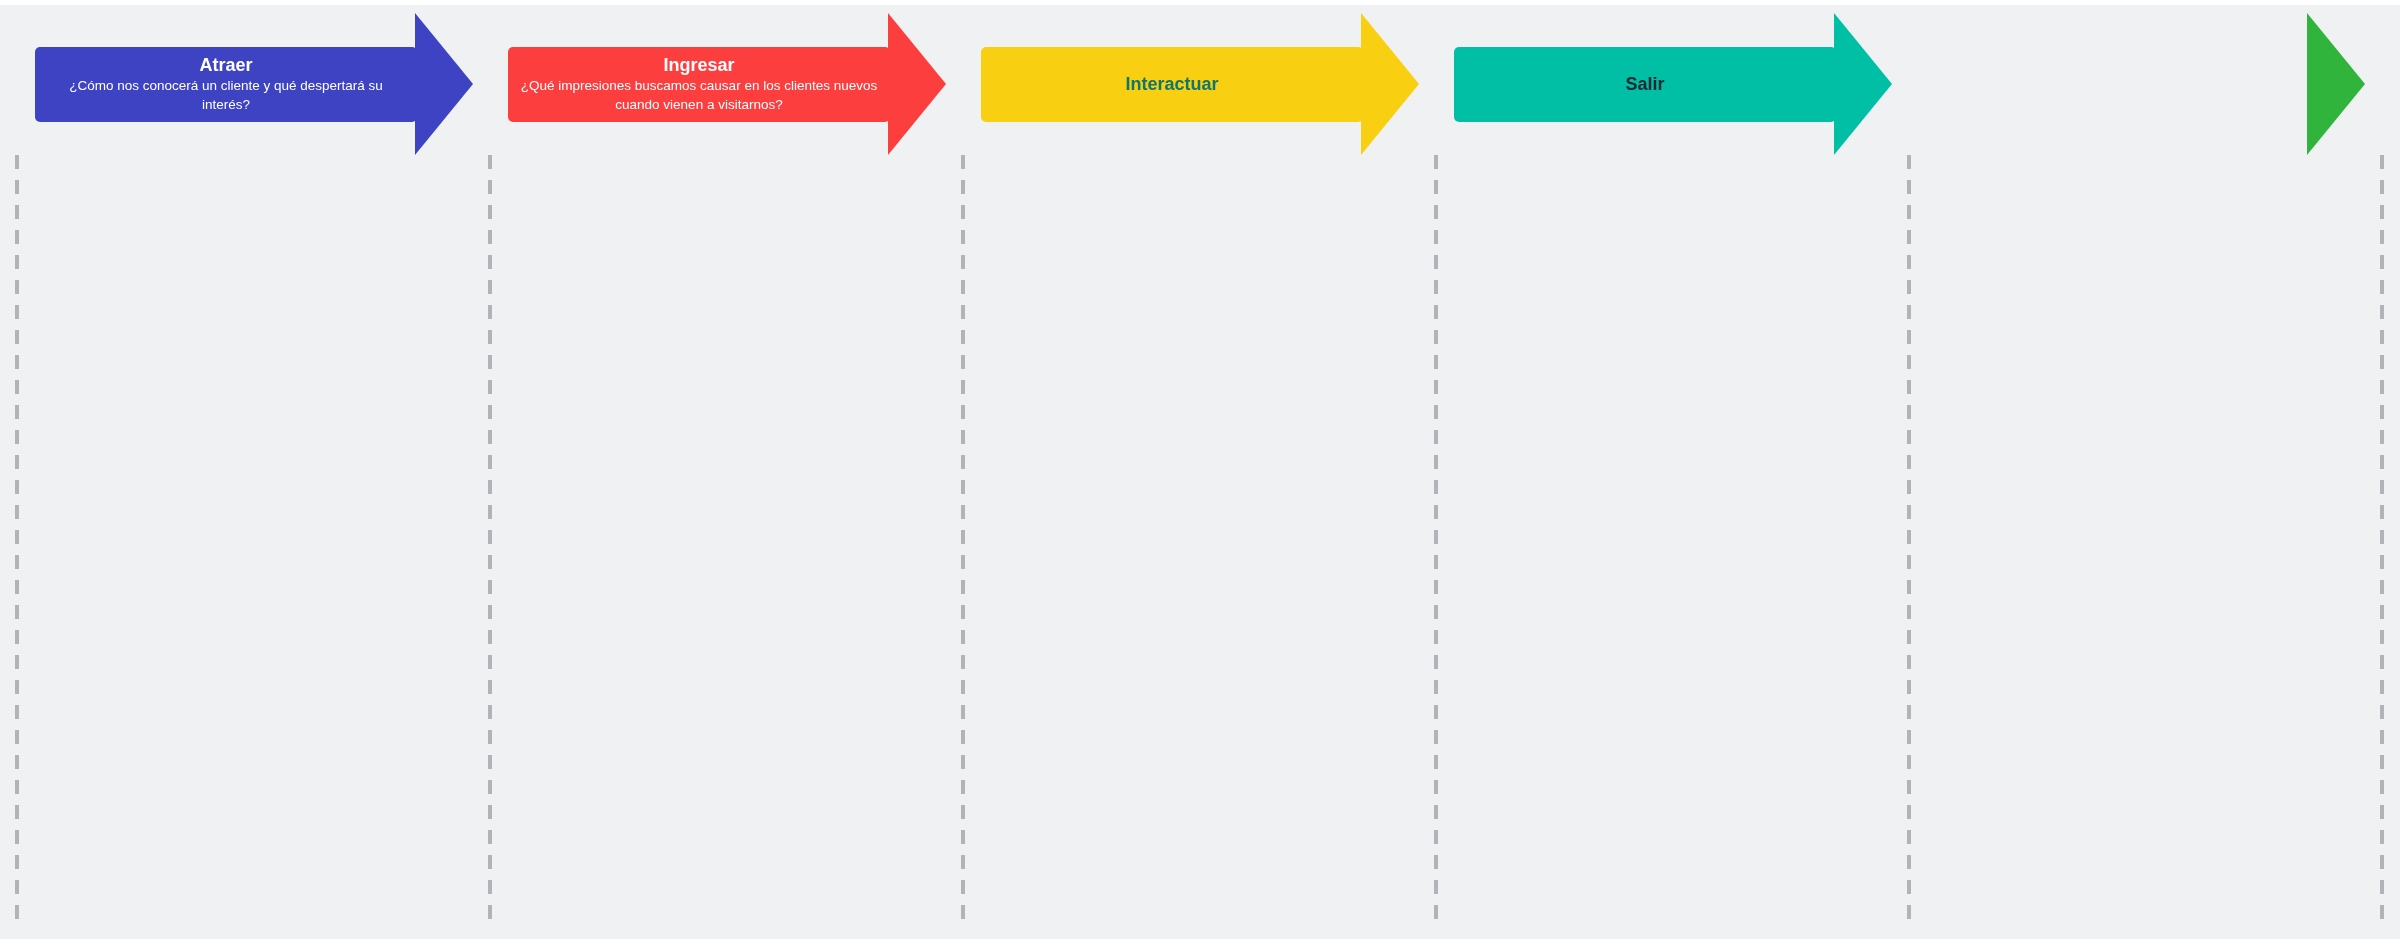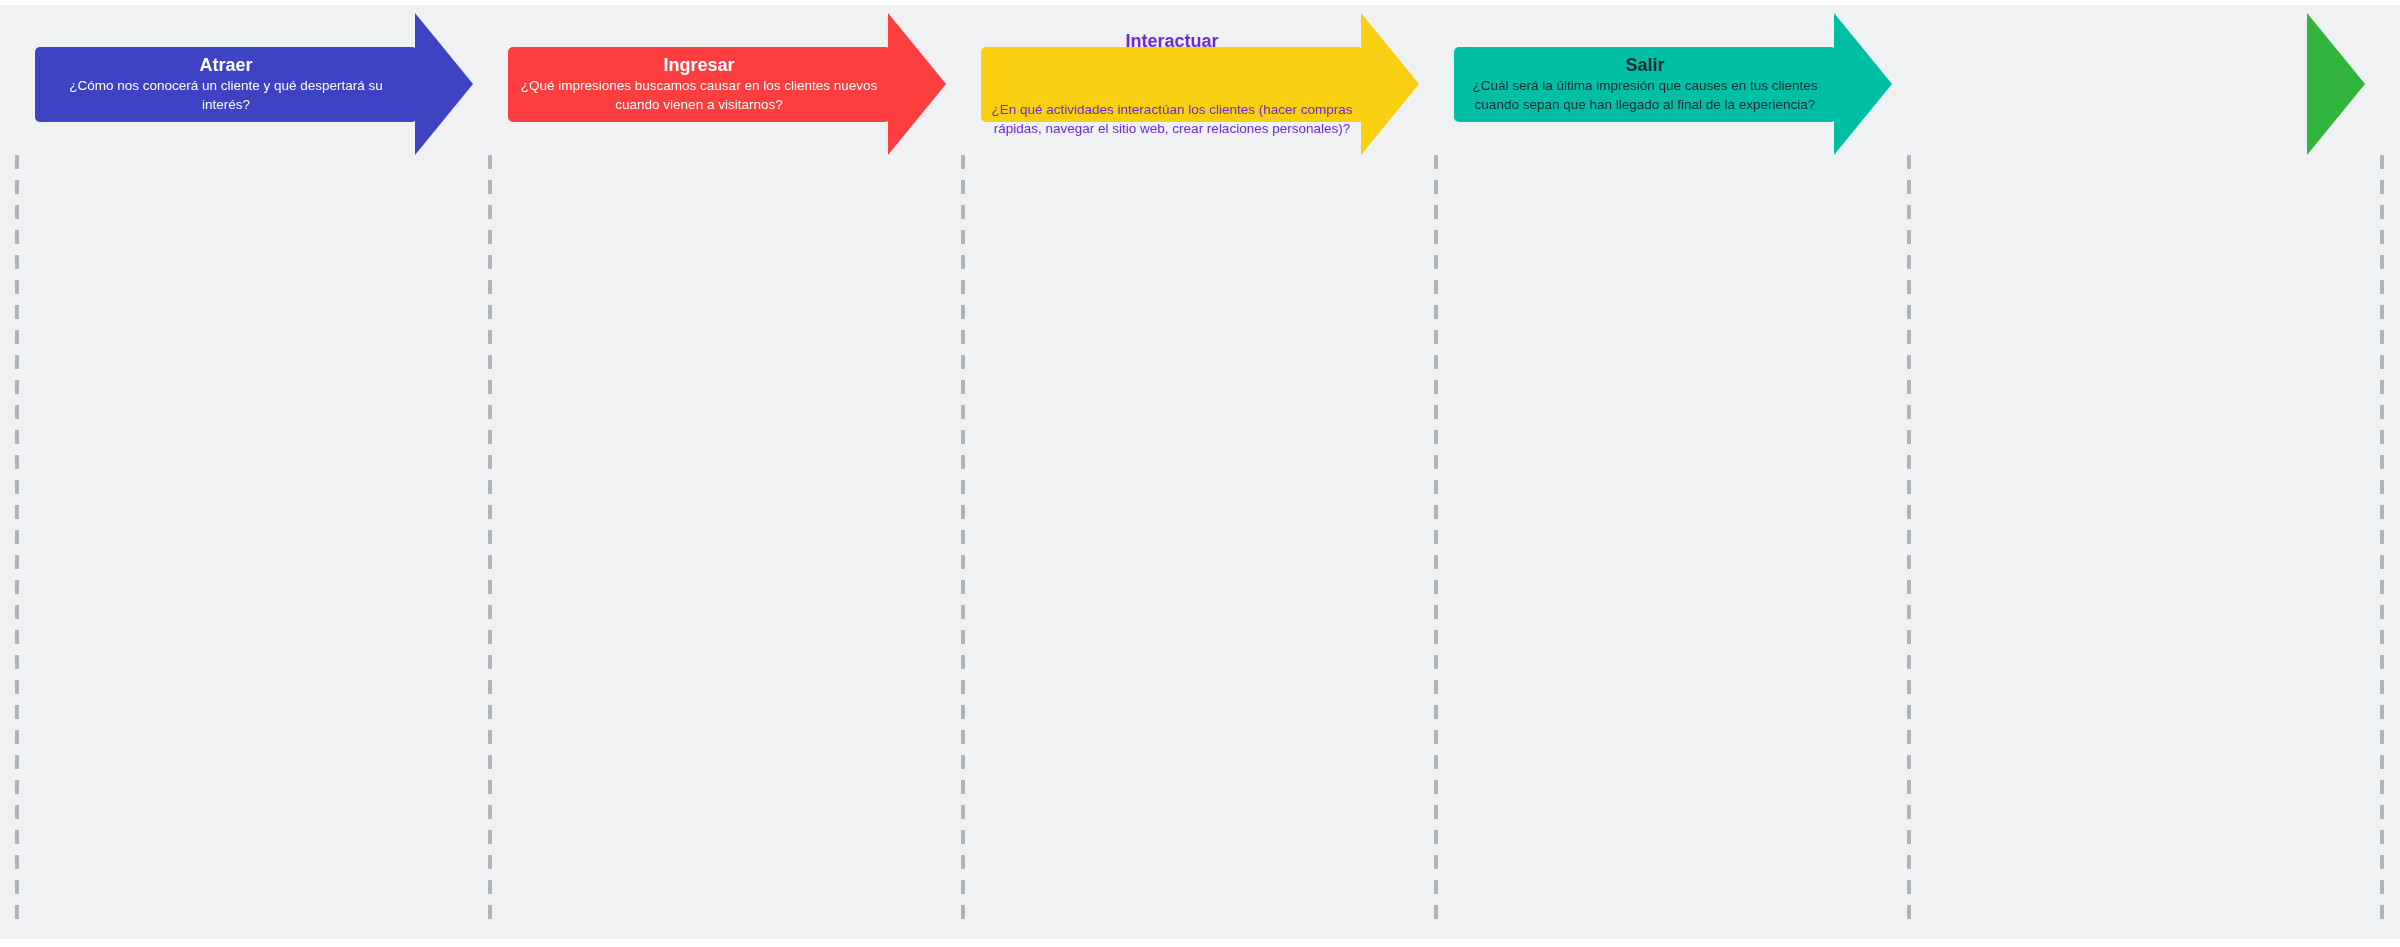--- a/index.html
+++ b/index.html
@@ -115,31 +115,29 @@
   <div class="stage s0">
     <div class="arrow-head" style="background: rgb(61, 67, 195);"></div>
     <div class="arrow-body" style="background: rgb(61, 67, 195); color: rgb(255, 255, 255);">
       <div class="stage-title">Atraer</div>
       <div class="stage-desc">¿Cómo nos conocerá un cliente y qué despertará su interés?</div>
     </div>
   </div>
 
   <div class="stage s2">
     <div class="arrow-head" style="background: rgb(249, 207, 18);"></div>
-    <div class="arrow-body" style="background: rgb(249, 207, 18); color: #6d28d9; gap: 48px;">
+    <div class="arrow-body" style="background: rgb(249, 207, 18); color: #0f766e; gap: 48px;">
       <div class="stage-title">Interactuar</div>
-      <div class="stage-desc">¿En qué actividades interactúan los clientes (hacer compras rápidas, navegar el sitio web, crear relaciones personales)?</div>
     </div>
   </div>
 
   <div class="stage s3">
     <div class="arrow-head" style="background: rgb(0, 191, 164);"></div>
     <div class="arrow-body" style="background: rgb(0, 191, 164); color: rgb(28, 42, 51);">
       <div class="stage-title">Salir</div>
-      <div class="stage-desc">¿Cuál será la última impresión que causes en tus clientes cuando sepan que han llegado al final de la experiencia?</div>
     </div>
   </div>
 
   <div class="stage s4">
     <div class="arrow-head" style="background: rgb(48, 180, 59);"></div>
   </div>
 
 </div>
 
 </body></html>

